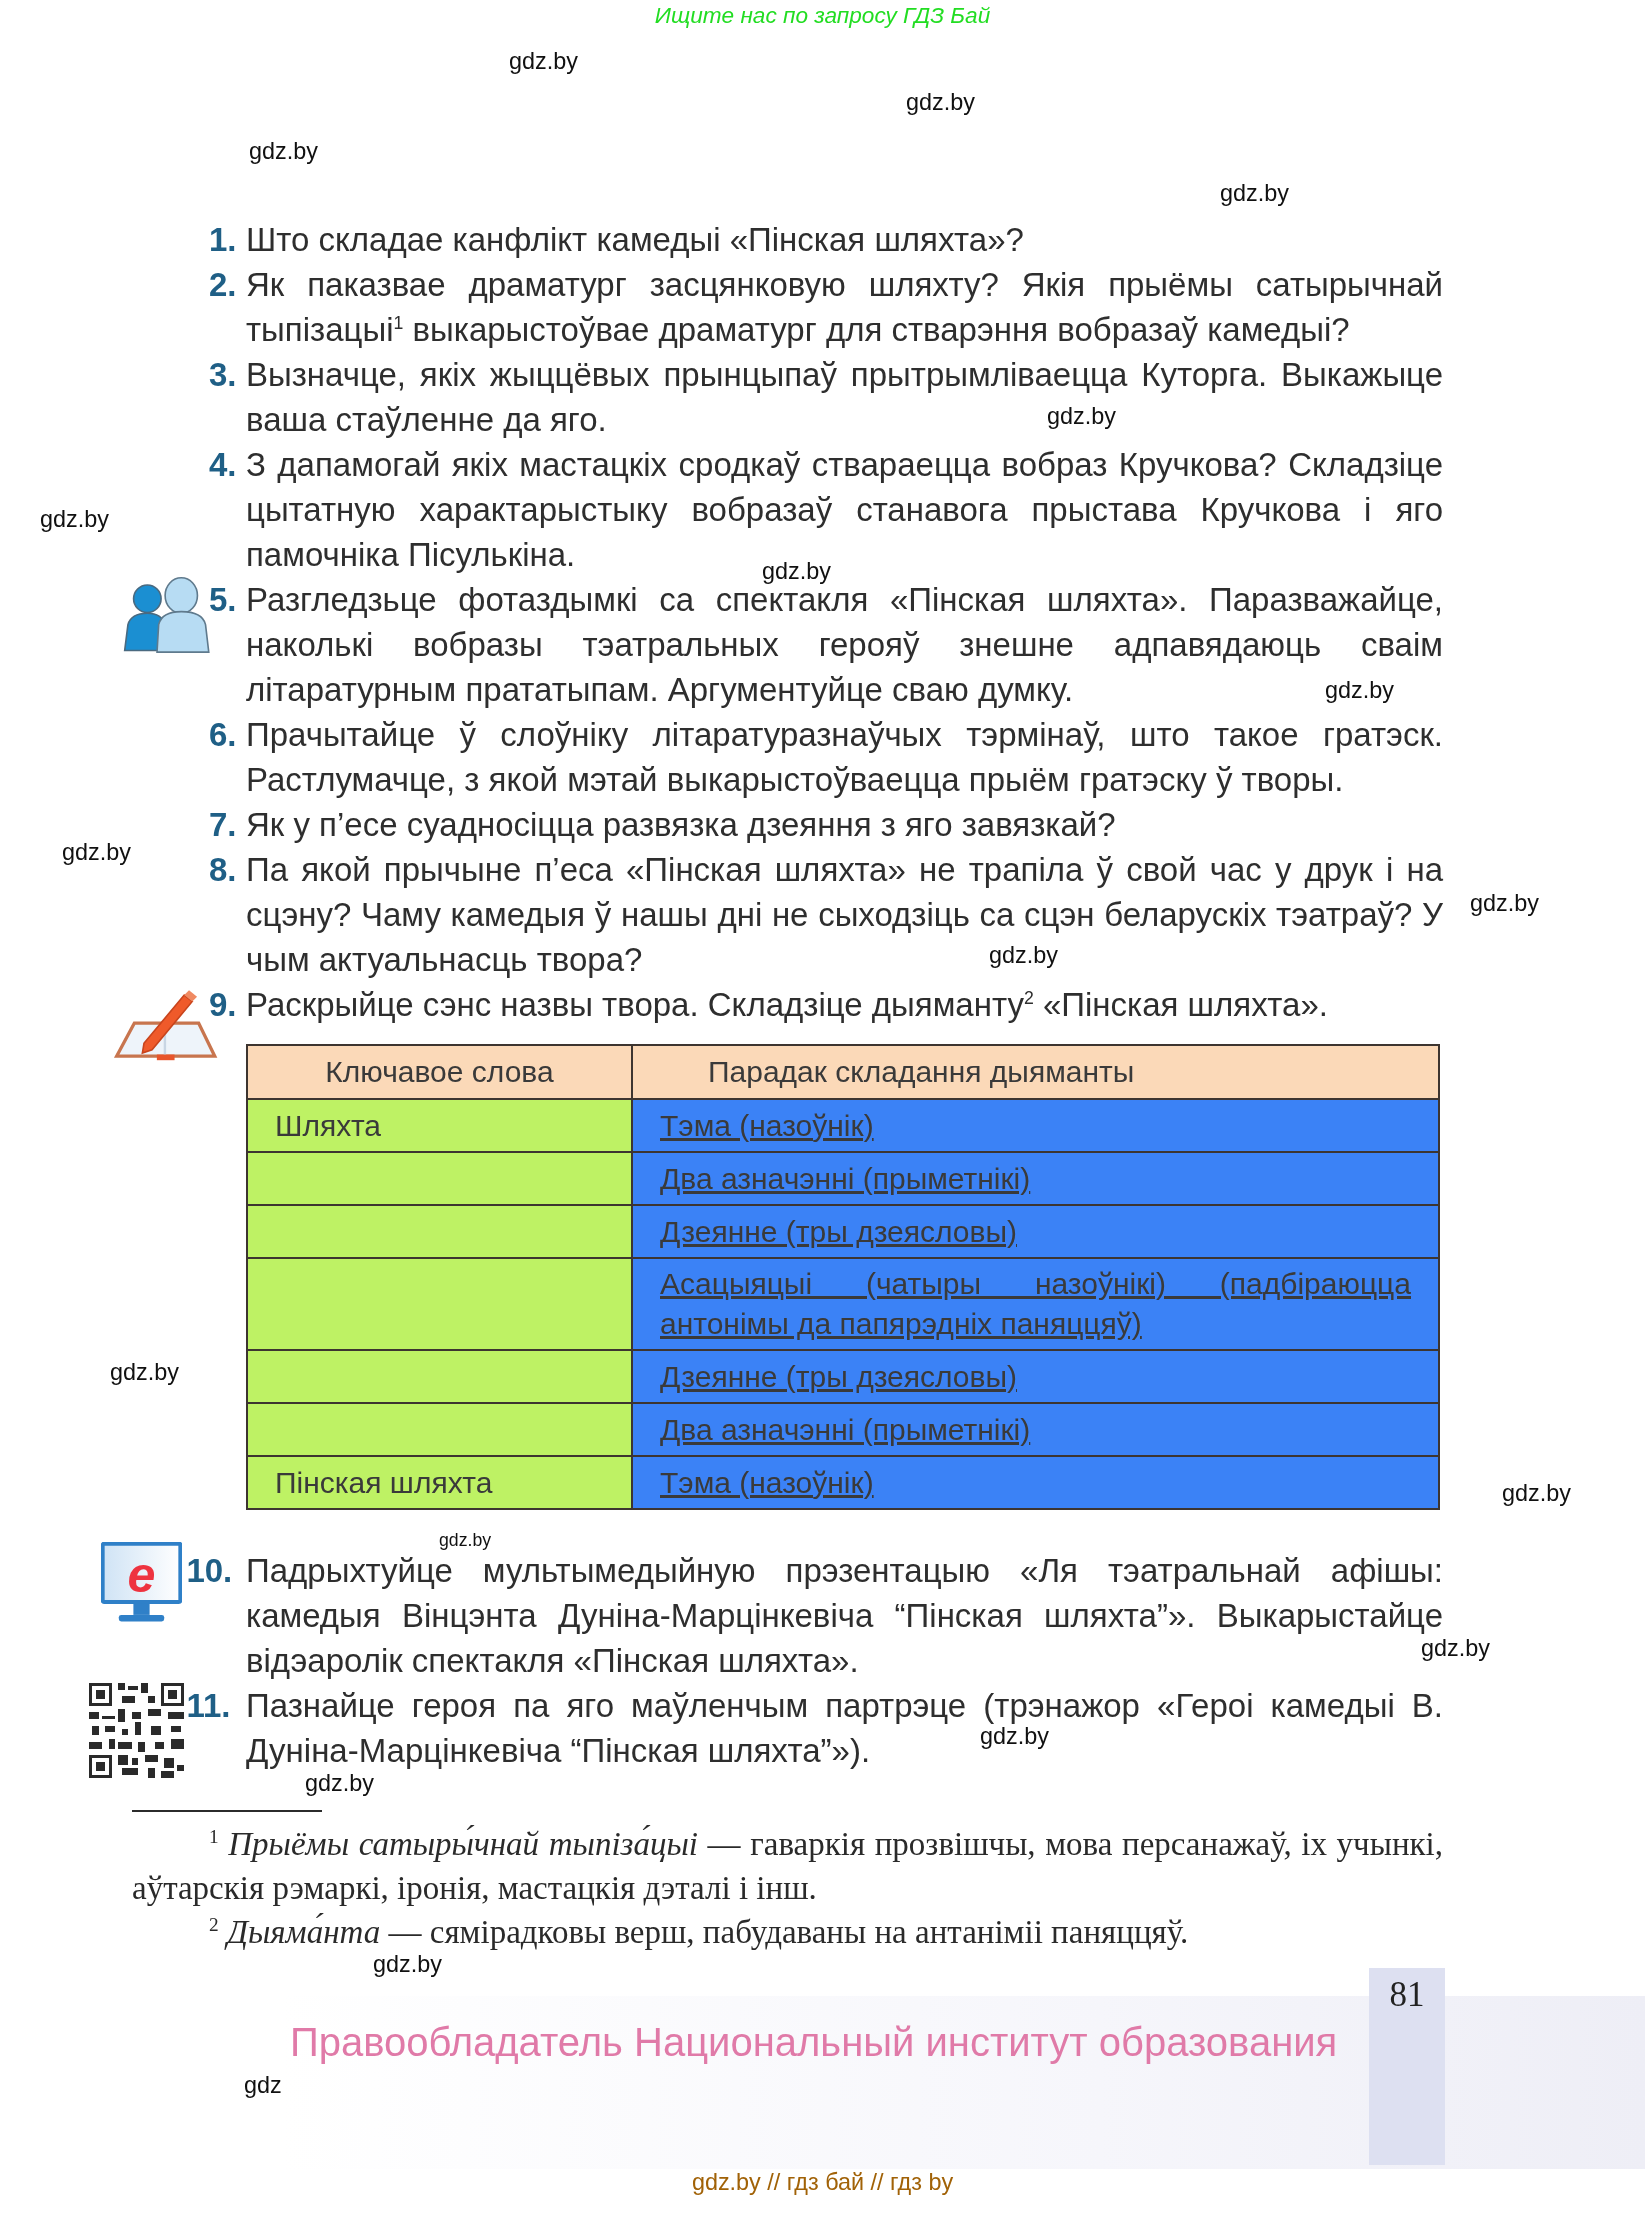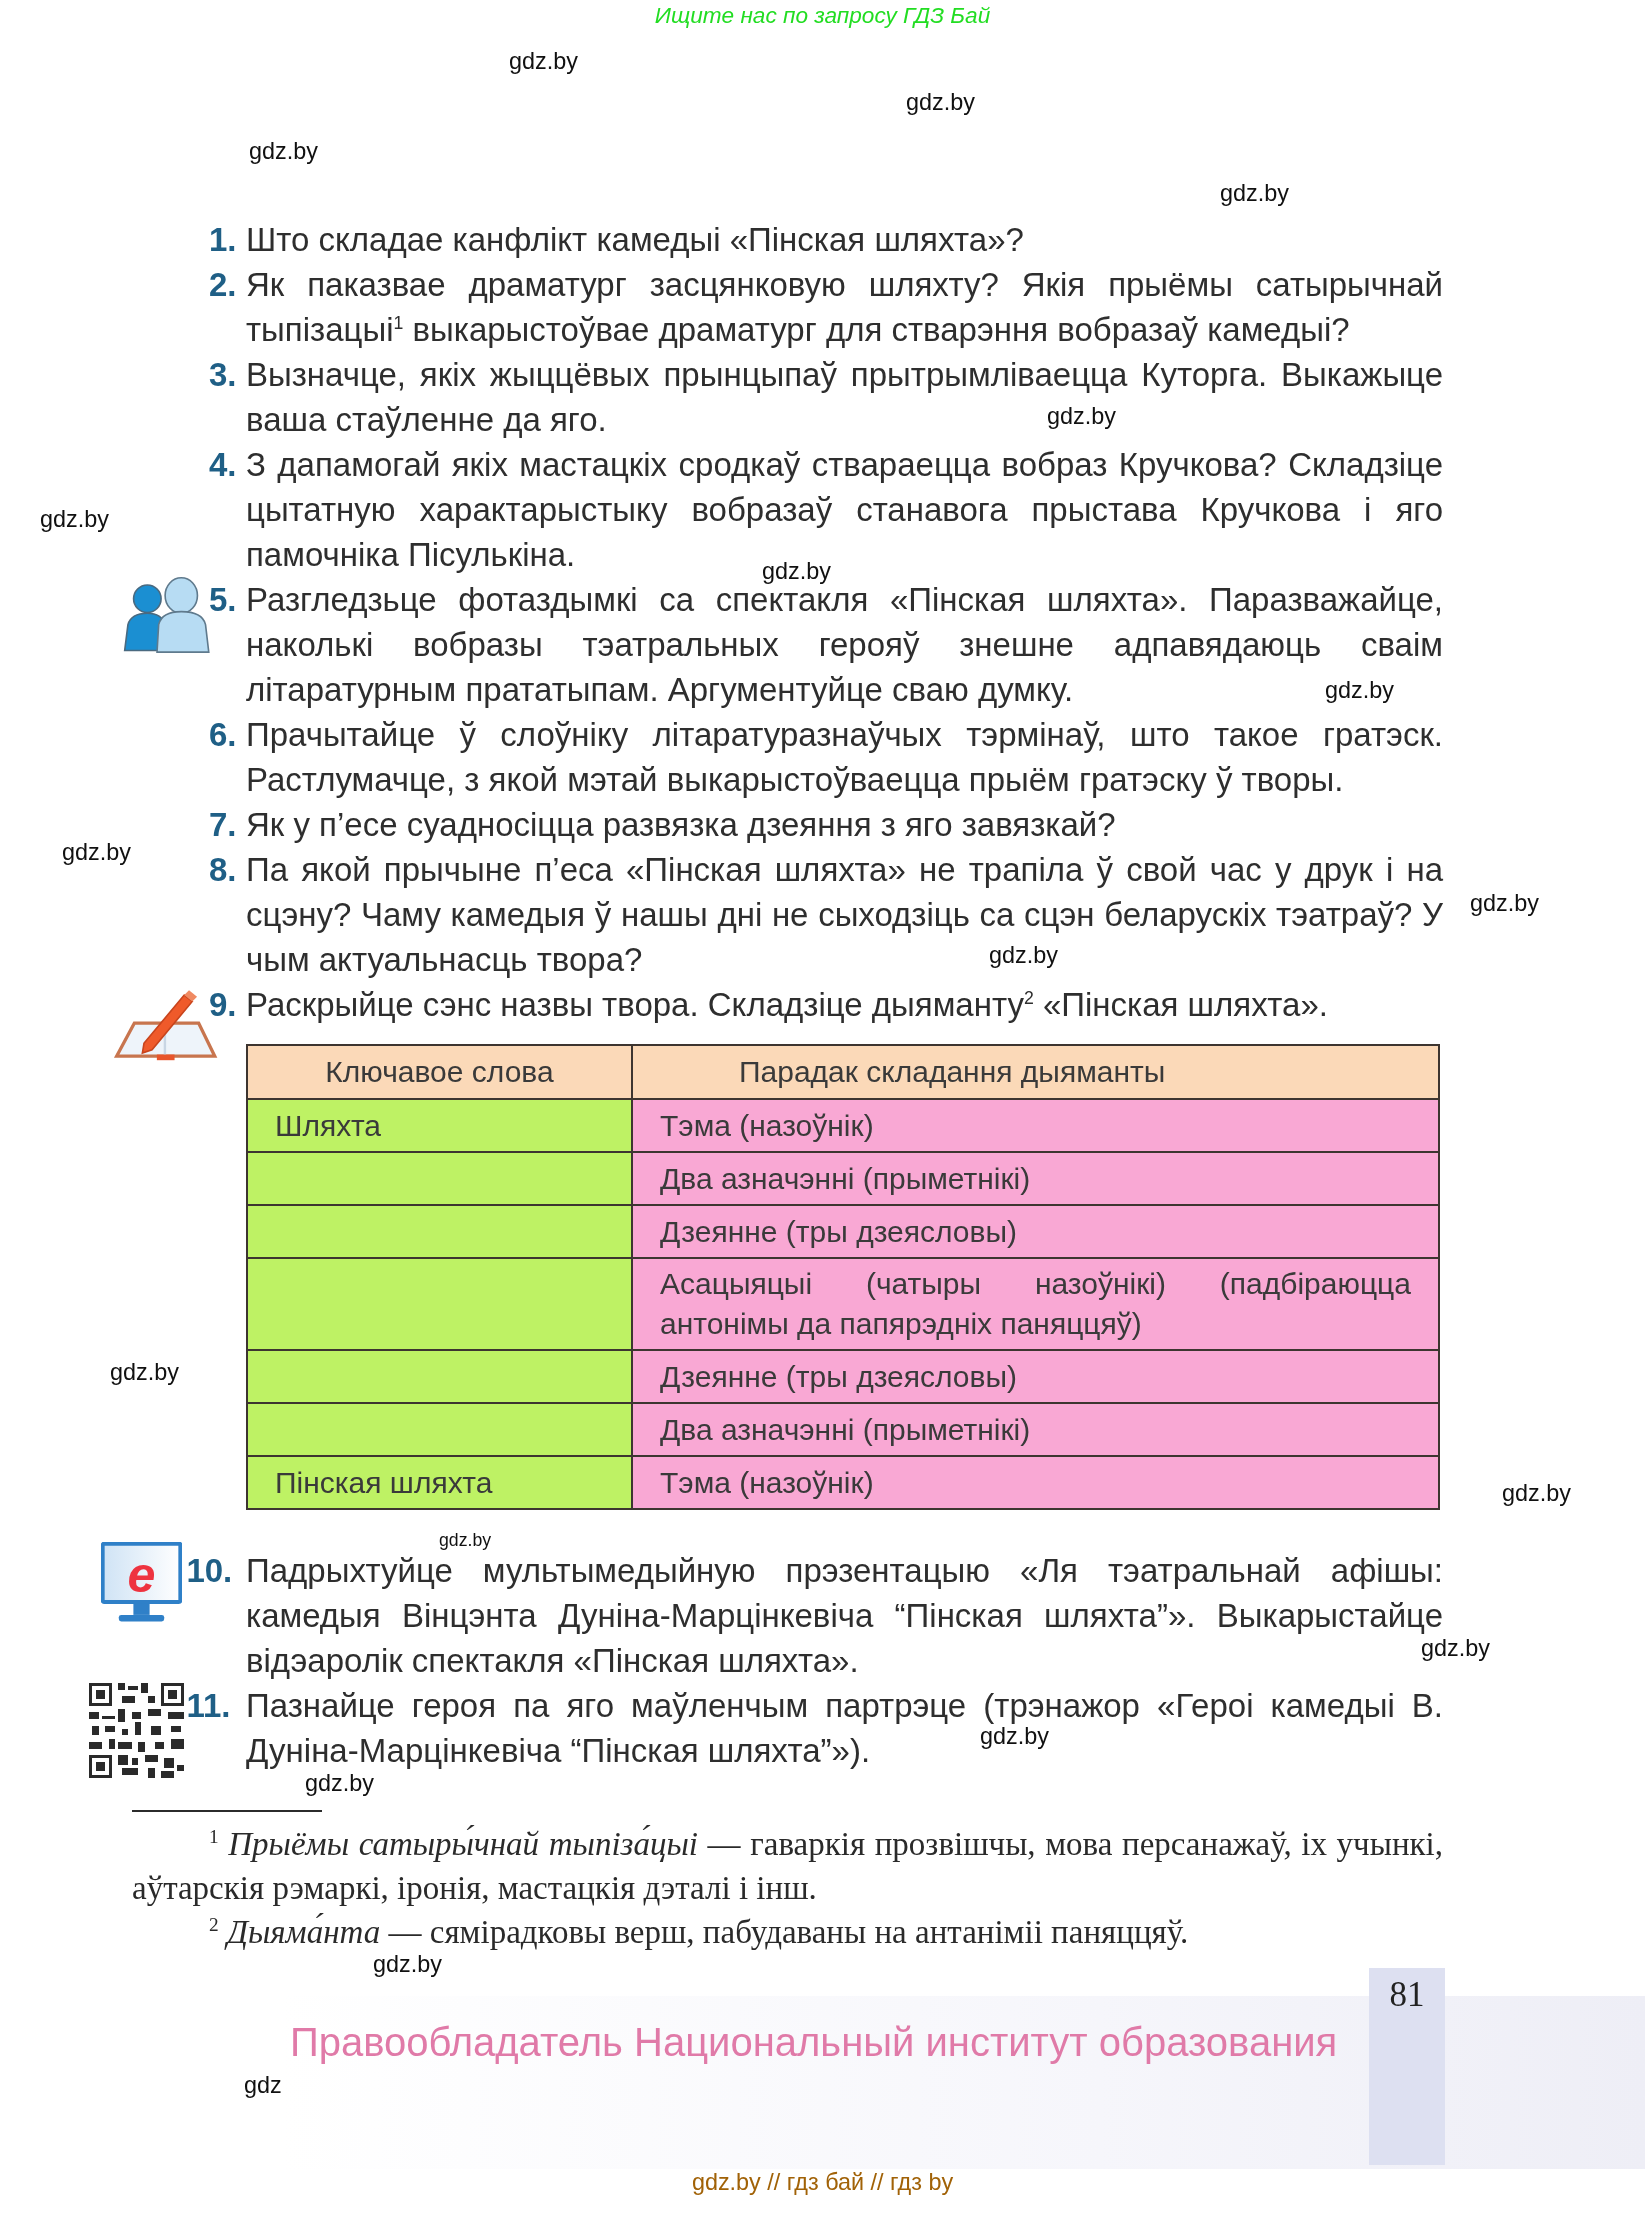--- a/index.html
+++ b/index.html
@@ -19,21 +19,21 @@
   .q sup { font-size: 17.7px; vertical-align: super; line-height: 0; }
 
   .icon { position: absolute; }
 
   table.dy { position: absolute; left: 246px; top: 1044px; width: 1194px; border-collapse: collapse;
              font-size: 30px; color: #3a3a3a; }
   table.dy td, table.dy th { border: 2.4px solid #3d3530; padding: 0 27px; font-weight: normal; text-align: left; }
   table.dy th { background: #fbd9b8; height: 52px; }
   table.dy th.c1 { text-align: center; }
   table.dy td.c1 { background: #bef264; width: 329px; }
-  table.dy td.c2 { background: #f9a8d4; text-align: justify; text-align-last: left; line-height: 40px; }
+  table.dy td.c2 { background: #3b82f6; text-align: justify; text-align-last: left; line-height: 40px; text-decoration: underline; }
   table.dy tr.r { height: 53px; }
   table.dy tr.r2 { height: 92px; }
 
   .fn-line { position: absolute; left: 132px; top: 1810px; width: 190px; height: 1.6px; background: #2b2b2b; }
   .footnotes { position: absolute; left: 132px; top: 1822px; width: 1311px;
                font-family: "Liberation Serif", serif; font-size: 33px; line-height: 44px; color: #2a2a2a; }
   .footnotes p { margin: 0; text-indent: 77px; text-align: justify; text-align-last: left; }
   .footnotes sup { font-size: 19.3px; vertical-align: super; line-height: 0; }
   .footnotes .term { font-style: italic; }
 
@@ -201,21 +201,21 @@
         <rect x="22" y="27" width="4" height="2"></rect>
         <rect x="27" y="25" width="2" height="2"></rect>
     </g>
   </svg>
 </div>
 
 <table class="dy">
   <thead>
     <tr>
       <th class="c1">Ключавое слова</th>
-      <th style="padding-left:106px">Парадак складання дыяманты</th>
+      <th style="padding-left:75px">Парадак складання дыяманты</th>
     </tr>
   </thead>
   <tbody>
     <tr class="r">
       <td class="c1">Шляхта</td>
       <td class="c2">Тэма (назоўнік)</td>
     </tr>
     <tr class="r">
       <td class="c1"></td>
       <td class="c2">Два азначэнні (прыметнікі)</td>

